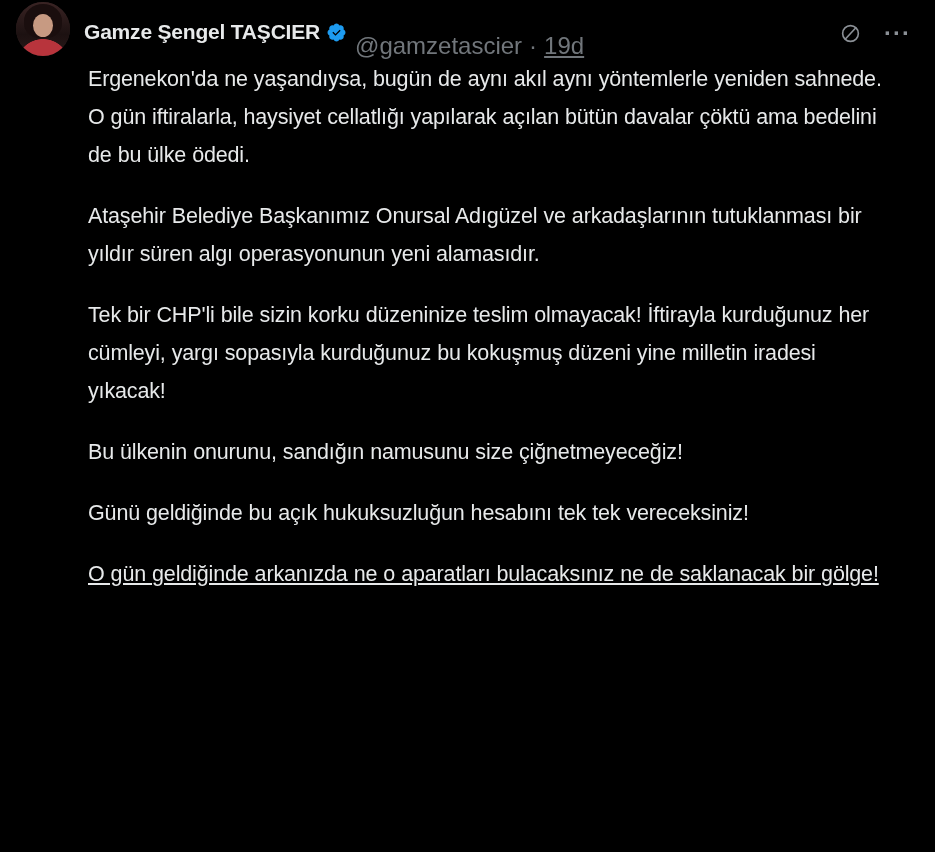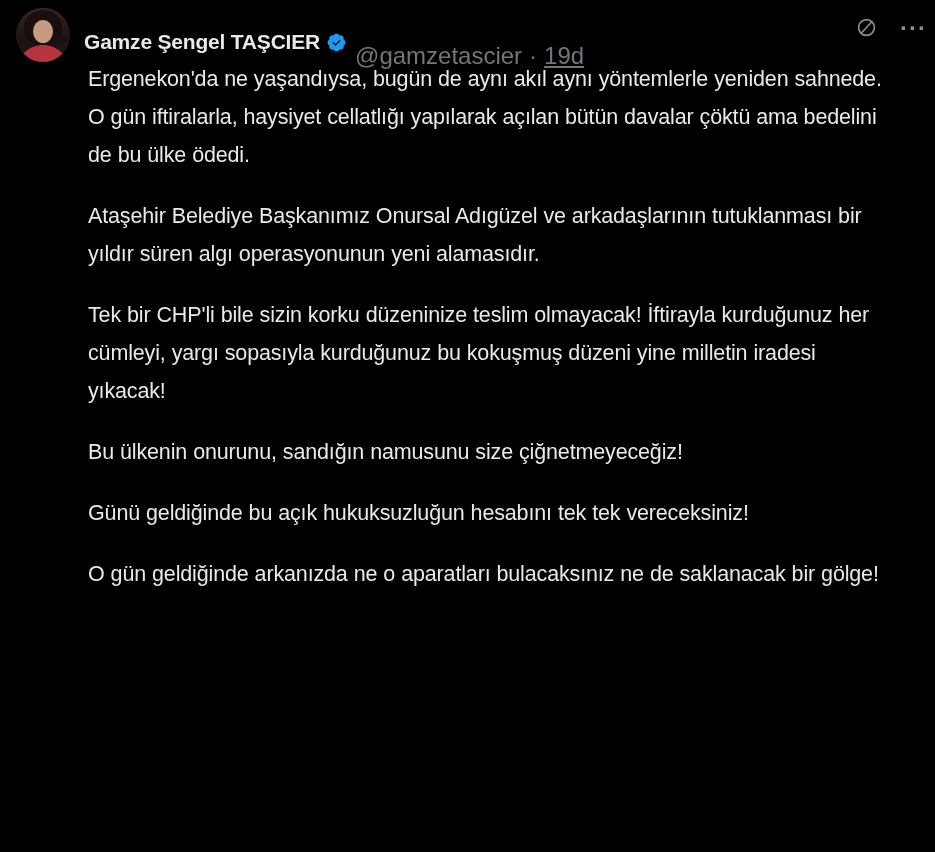--- a/index.html
+++ b/index.html
@@ -17,22 +17,22 @@
   }
   .tweet {
     position: relative;
     width: 935px;
     height: 852px;
     box-sizing: border-box;
     padding: 6px 0 0 0;
   }
   .header-row {
     display: flex;
-    align-items: flex-start;
-    padding: 4px 2px 0 16px;
+    align-items: center;
+    padding: 4px 18px 0 16px;
     height: 44px;
     box-sizing: border-box;
   }
   .avatar {
     width: 54px;
     height: 54px;
     border-radius: 50%;
     flex: 0 0 54px;
     margin-top: -2px;
     overflow: hidden;
@@ -124,21 +124,21 @@
   }
   .para {
     font-size: 21.5px;
     line-height: 38px;
     color: #e7e9ea;
     margin: 0 0 23px 0;
     letter-spacing: -0.15px;
     word-spacing: 0.2px;
   }
   .para:first-child { margin-top: 0; }
-  .para.last { margin-bottom: 0; }
+  .para.last { margin-bottom: 0; text-decoration: underline; }
 </style>
 </head>
 <body>
 
 <div class="tweet">
 
   <div class="header-row">
 
     <div class="avatar">
       <div class="av-bg"></div>

